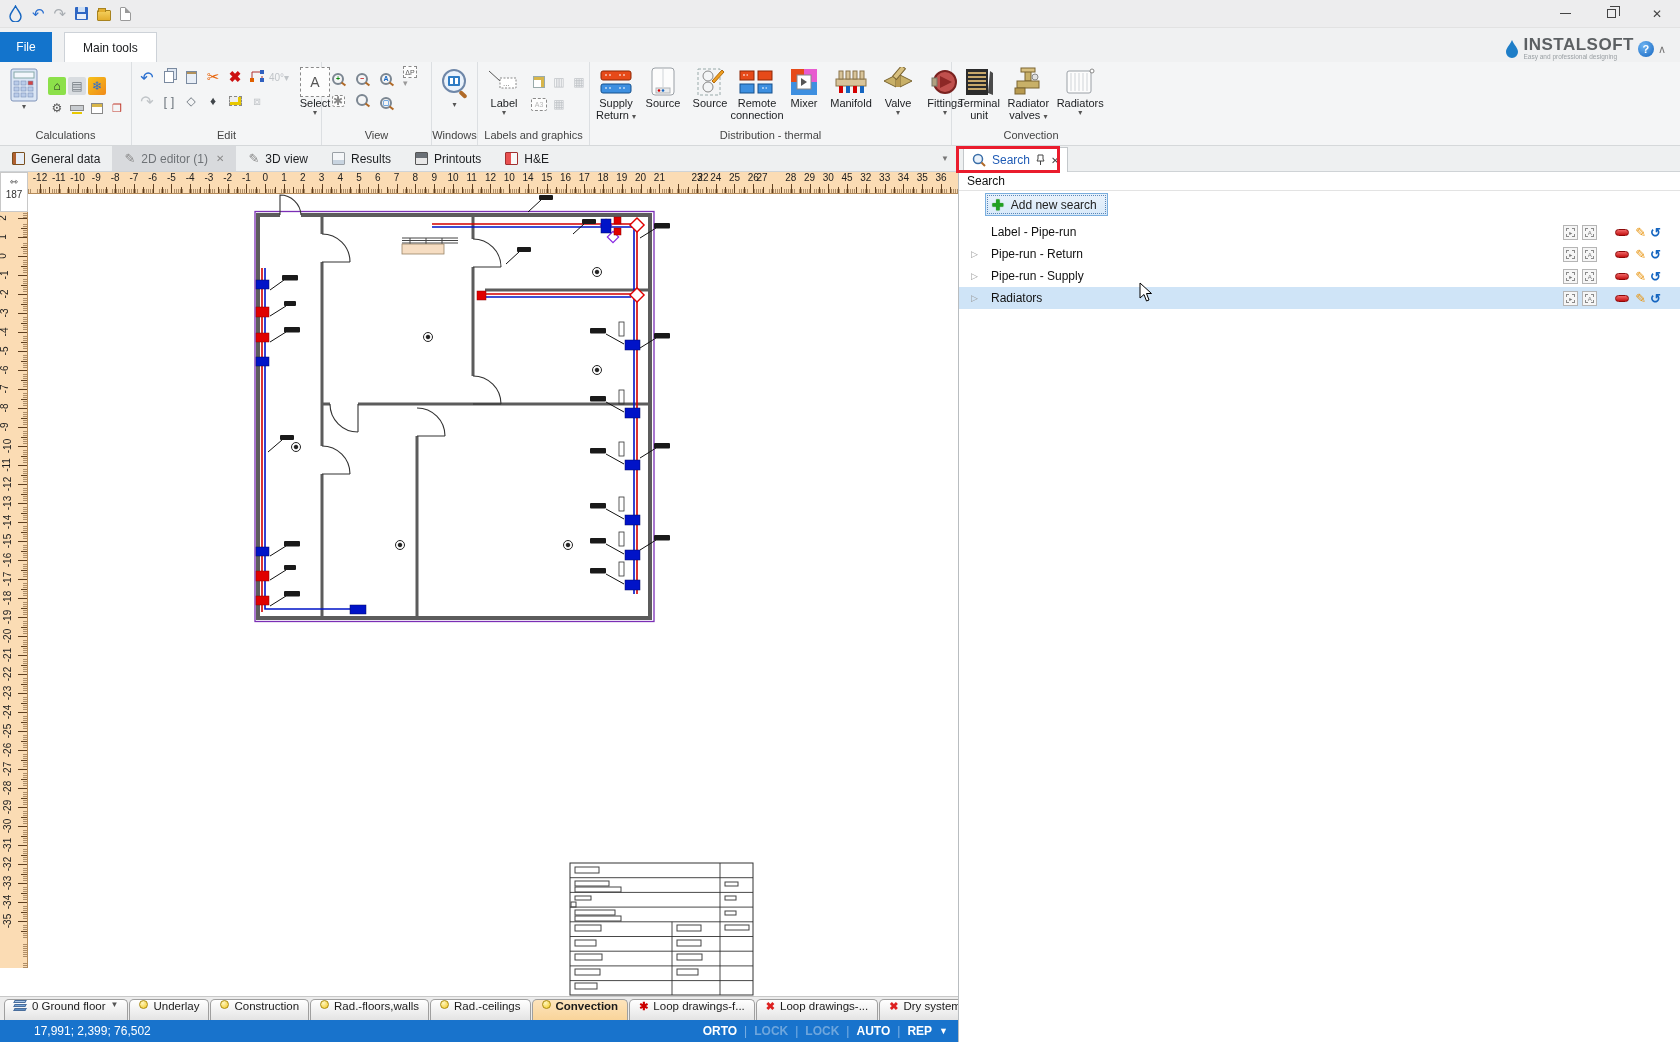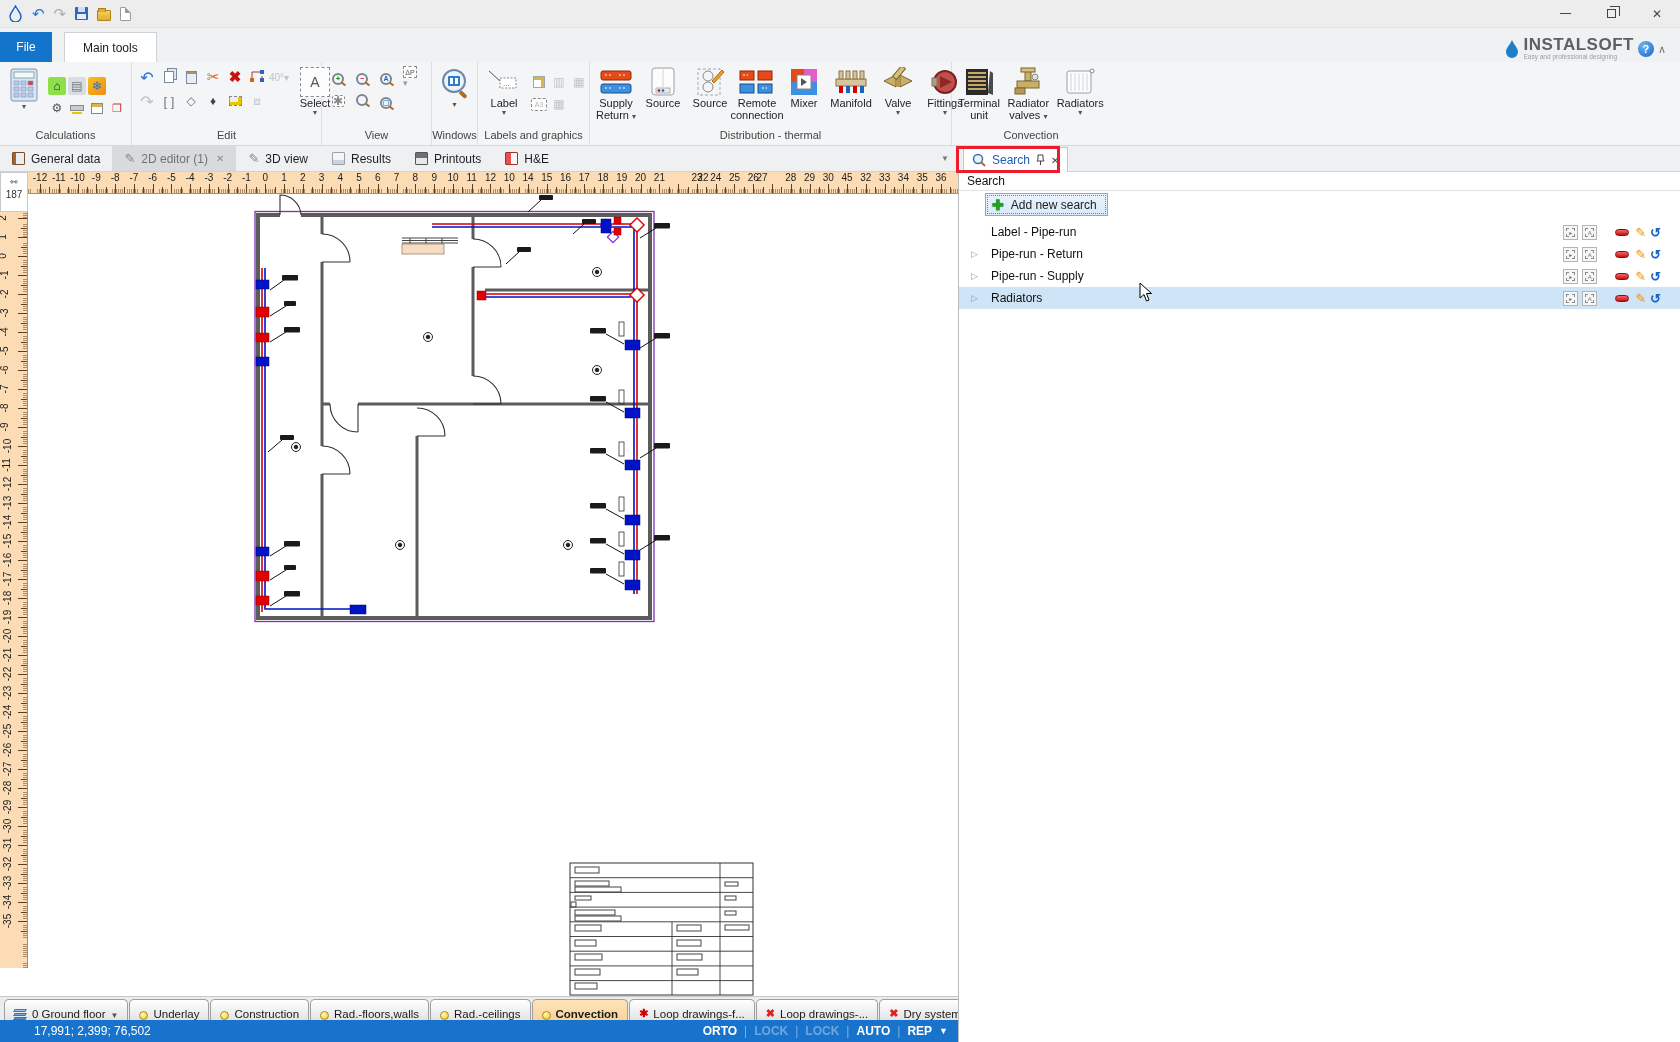--- a/index.html
+++ b/index.html
@@ -90,21 +90,21 @@
   .dia{fill:#fff;stroke:#e00000;stroke-width:1.4;}
   .diap{fill:none;stroke:#8a2be2;stroke-width:1.2;}
   .lbl-line{stroke:#111;stroke-width:1;}
   .lbl-bar{fill:#1a1a1a;}
   .comb{fill:none;stroke:#333;stroke-width:.8;}
   .tline{stroke:#333;stroke-width:.9;fill:none;}
   .tbar{fill:none;stroke:#444;stroke-width:1;}
 
   
   .layerbar{height:24px;background:#ececec;border-top:1px solid #c8c8c8;display:flex;align-items:flex-end;padding-left:4px;gap:1px;}
-  .ltab{height:21px;display:flex;align-items:flex-end;gap:5px;padding:0 9px;border:1px solid #9f9f9f;border-bottom:none;border-radius:5px 5px 0 0;background:linear-gradient(#ffffff,#e4e4e4);font-size:11.5px;color:#1b1b1b;white-space:nowrap;}
+  .ltab{height:21px;display:flex;align-items:flex-start;gap:5px;padding:0 9px;border:1px solid #9f9f9f;border-bottom:none;border-radius:5px 5px 0 0;background:linear-gradient(#ffffff,#e4e4e4);font-size:11.5px;color:#1b1b1b;white-space:nowrap;}
   .ltab.active{background:linear-gradient(#fde4bc,#f9d49a);font-weight:bold;}
   .bulb{width:9px;height:9px;border-radius:50%;background:radial-gradient(circle at 35% 30%,#fff6c0,#f4c81c);border:1px solid #a98a12;display:inline-block;}
   .redx{color:#d22;font-weight:bold;font-size:11px;}
   .redloop{color:#c00;font-weight:bold;font-size:11px;}
   .layers-ic{width:13px;height:11px;position:relative;display:inline-block;}
   .layers-ic i{position:absolute;left:0;width:12px;height:3px;background:#7aa7d8;border:1px solid #4a6e9c;transform:skewX(-28deg);}
   .layers-ic i:nth-child(1){top:0;background:#a8c6e8;}
   .layers-ic i:nth-child(2){top:4px;}
   .layers-ic i:nth-child(3){top:8px;background:#5d8cc0;}
   .ltab-extra{display:flex;align-items:center;gap:6px;padding:0 6px 3px 6px;color:#555;}

